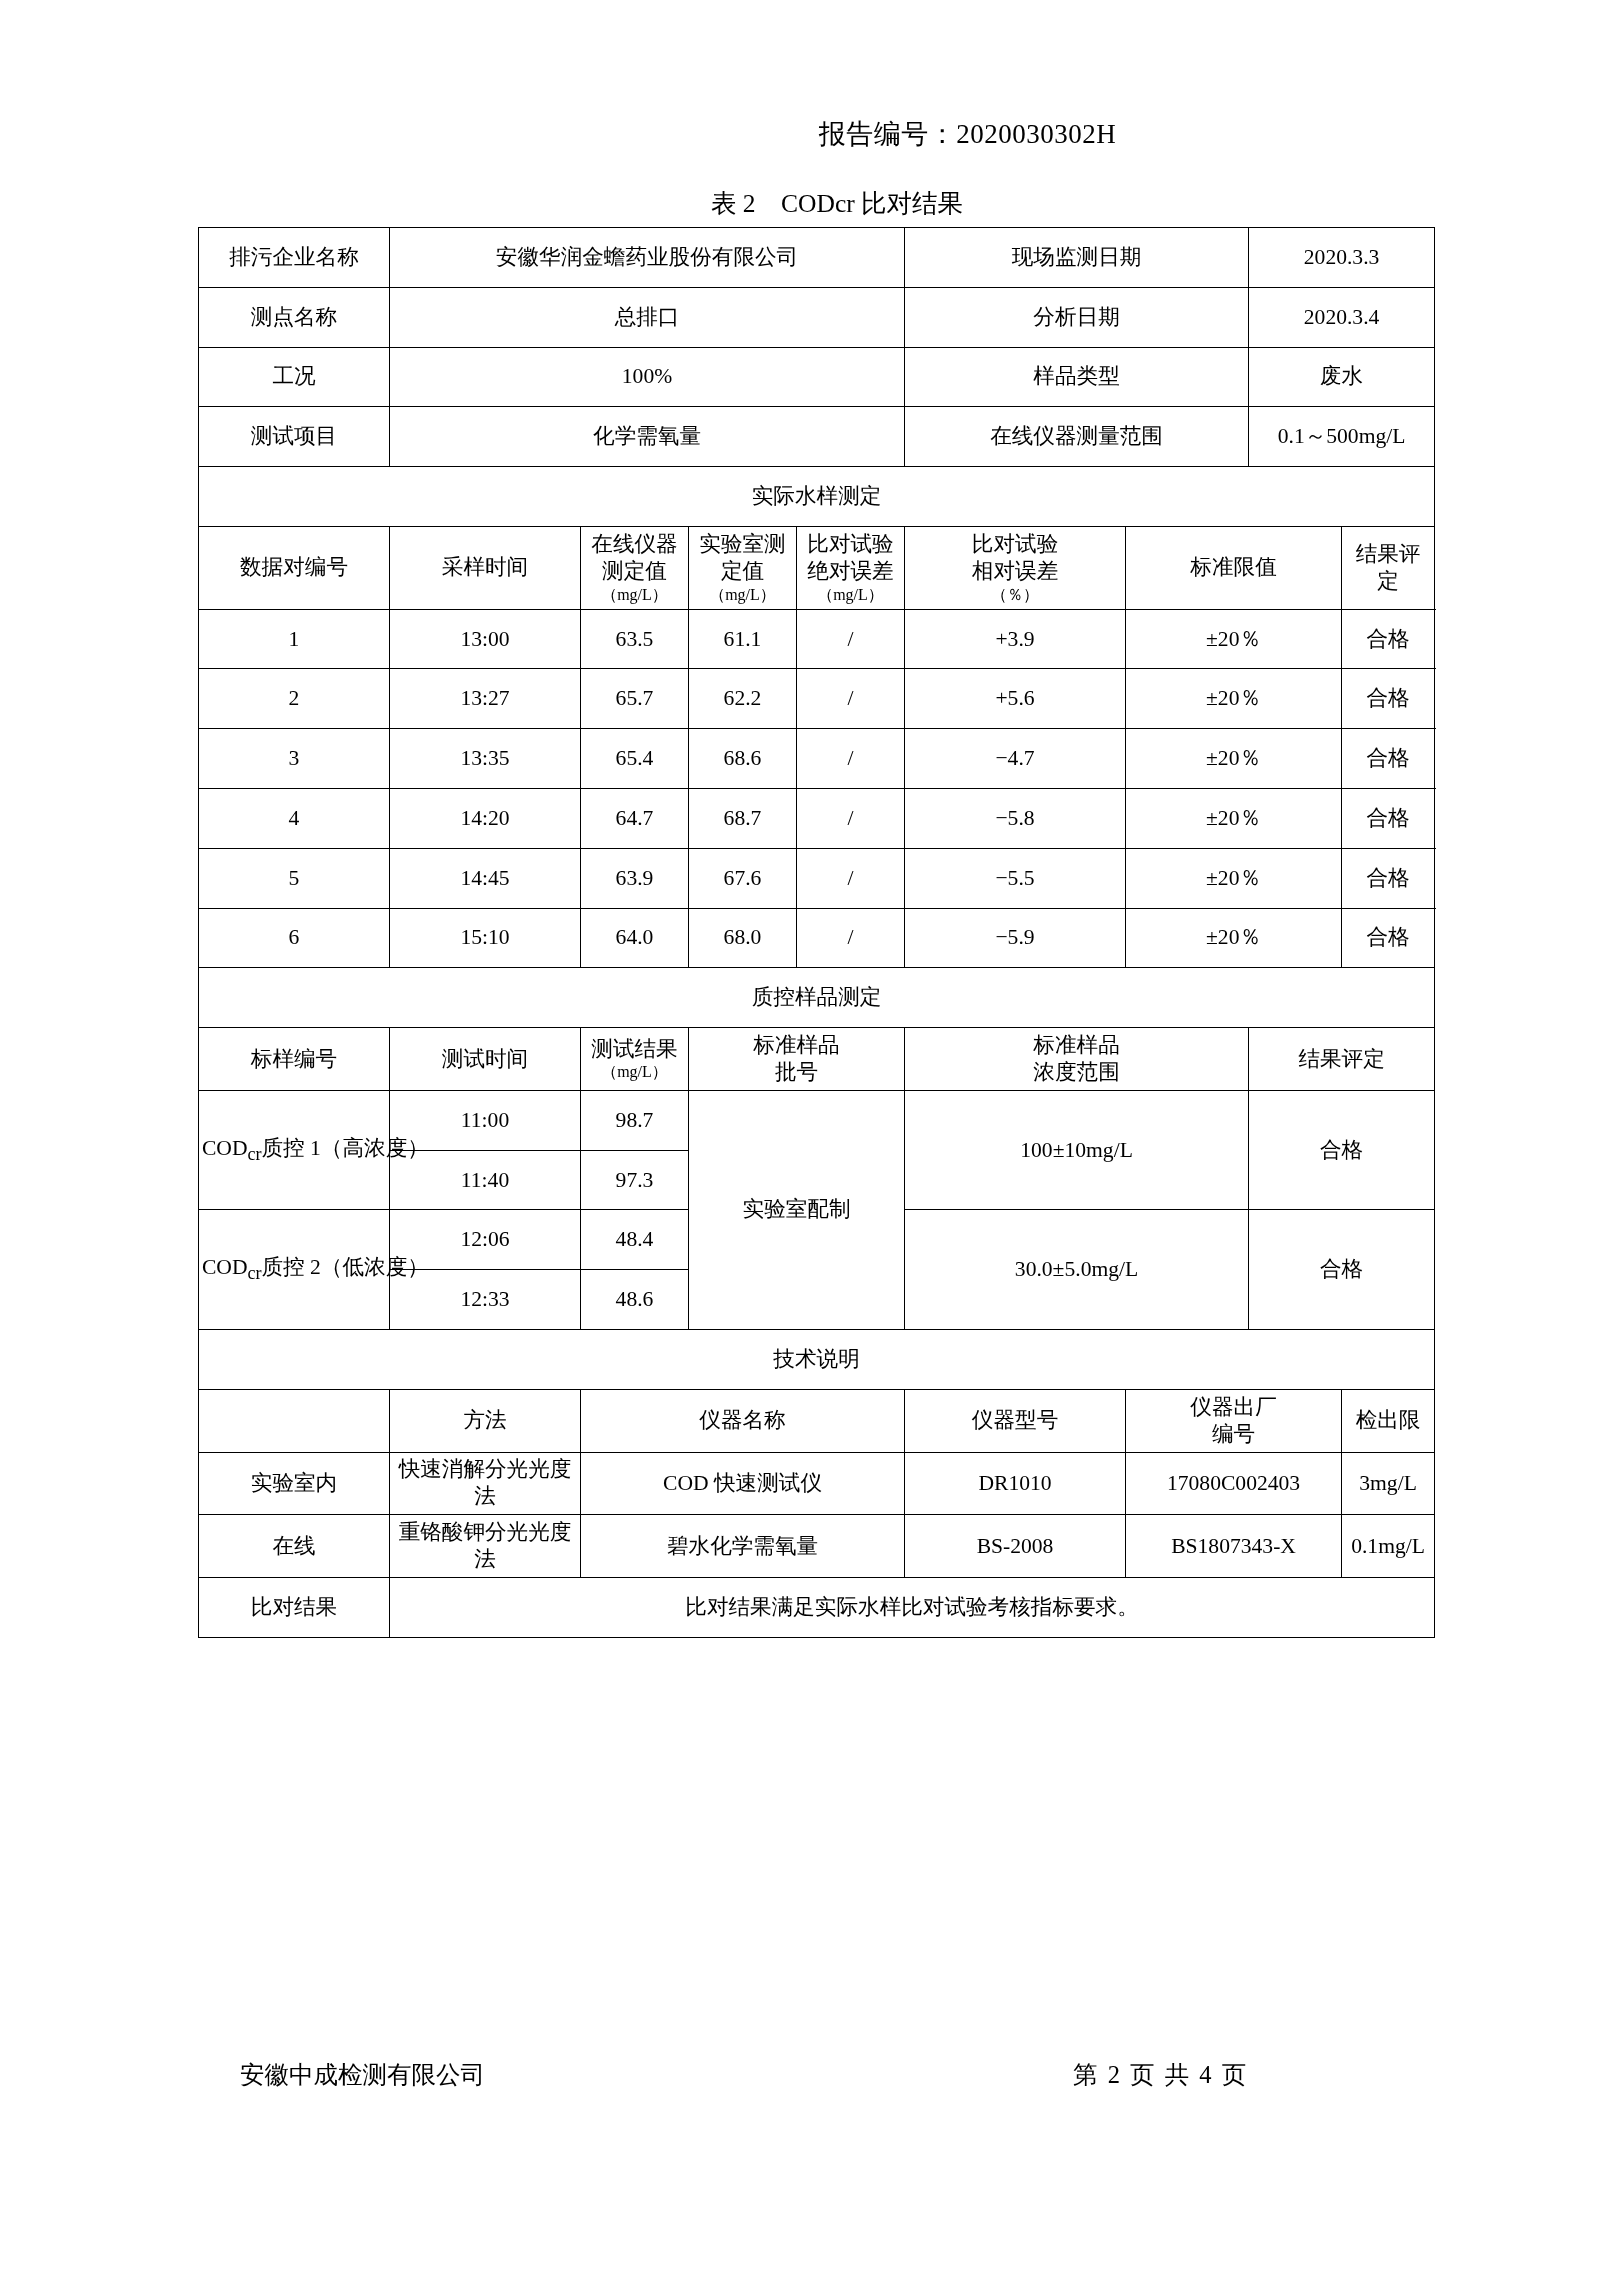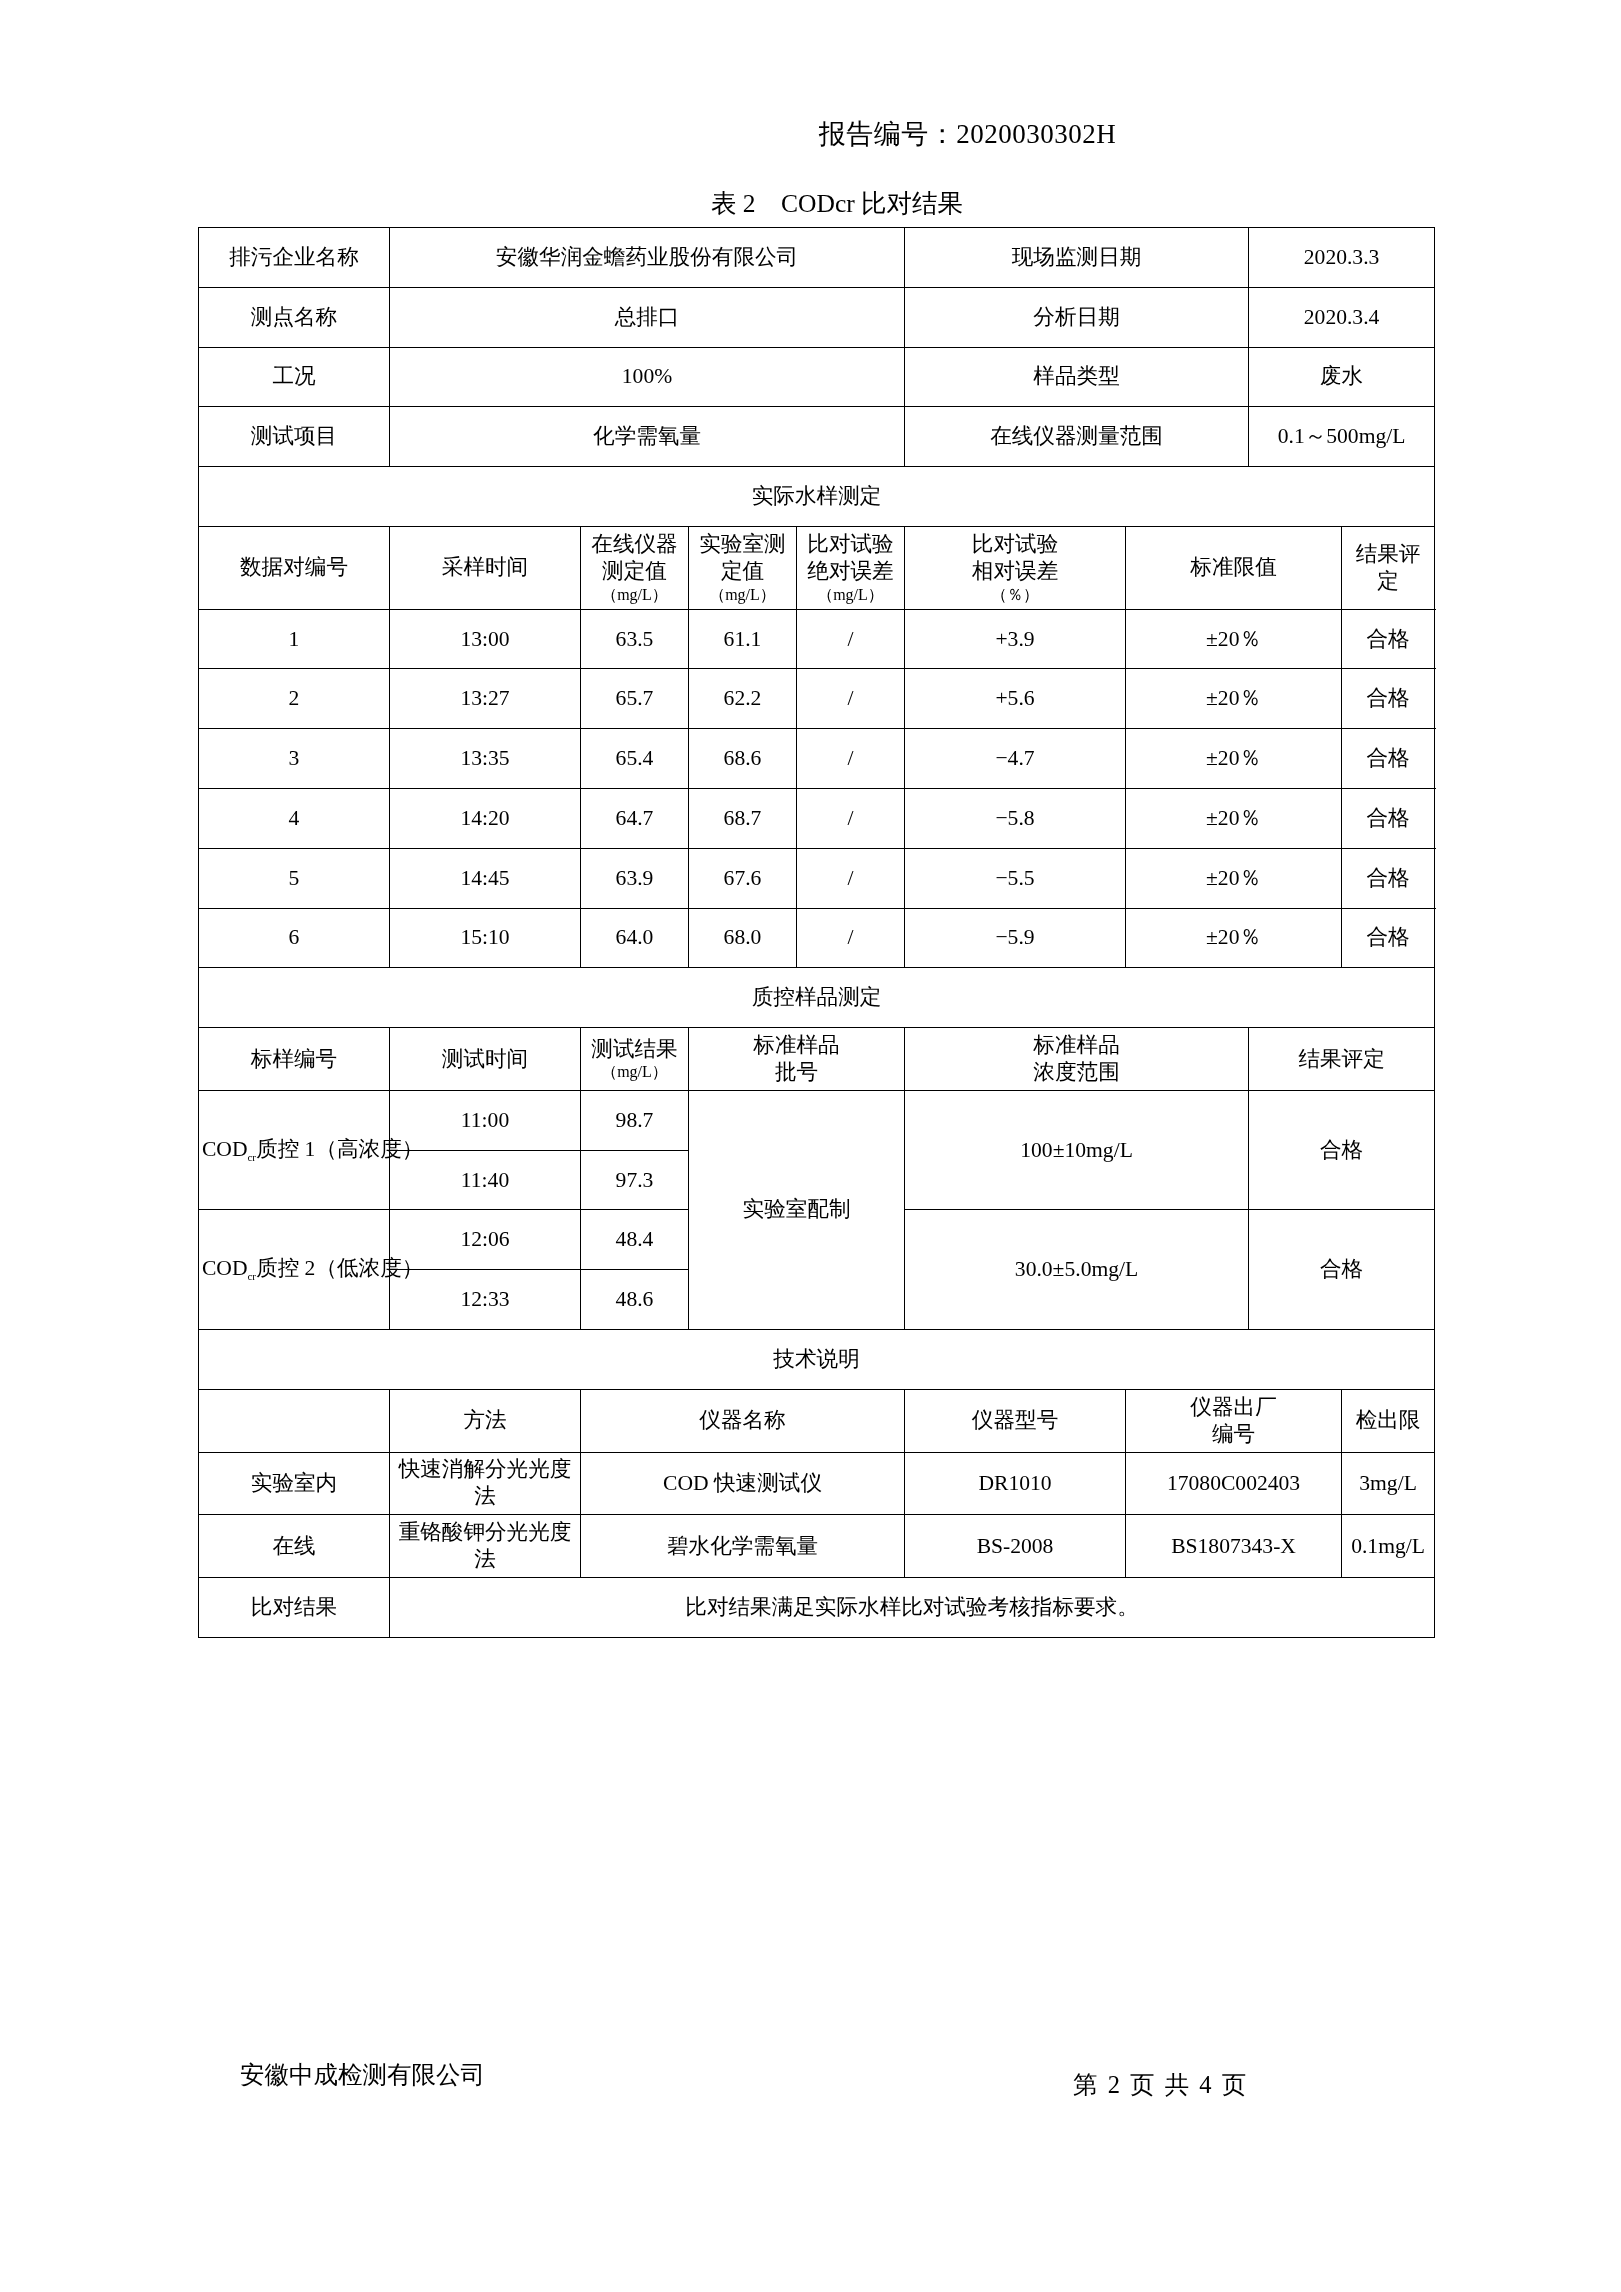--- a/index.html
+++ b/index.html
@@ -61,21 +61,21 @@
     word-break: break-all;
   }
   td.tall {
     height: 90px;
   }
   td.left {
     text-align: left;
     padding-left: 11.8px;
   }
   .sub {
-    font-size: 11px;
+    font-size: 18px;
     vertical-align: sub;
   }
   .small {
     font-size: 16px;
   }
   .xsmall {
     font-size: 17.6px;
   }
   .footer {
     position: absolute;
@@ -85,21 +85,21 @@
     font-size: 24.5px;
   }
   .footer .company {
     position: absolute;
     left: 240px;
     top: 8px;
   }
   .footer .pageno {
     position: absolute;
     left: 1073px;
-    top: 18px;
+    top: 8px;
     letter-spacing: 2px;
   }
   .nowrap { white-space: nowrap; }
 </style>
 </head>
 <body>
 
 <div class="page">
 
   <div class="report-no">报告编号：2020030302H</div>

